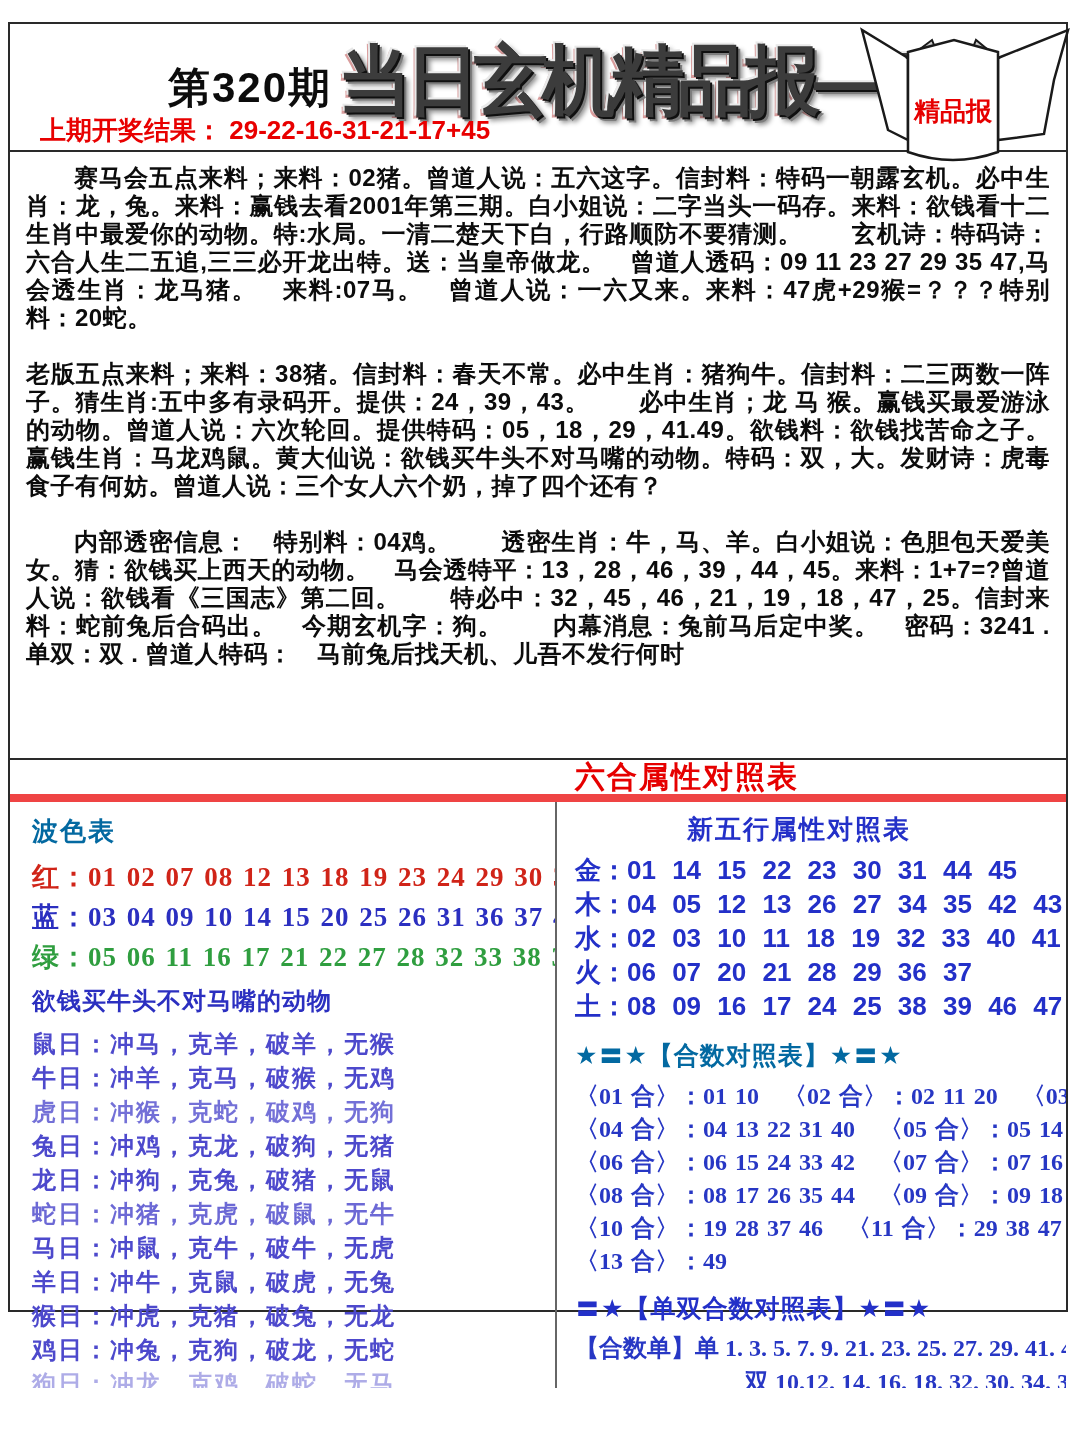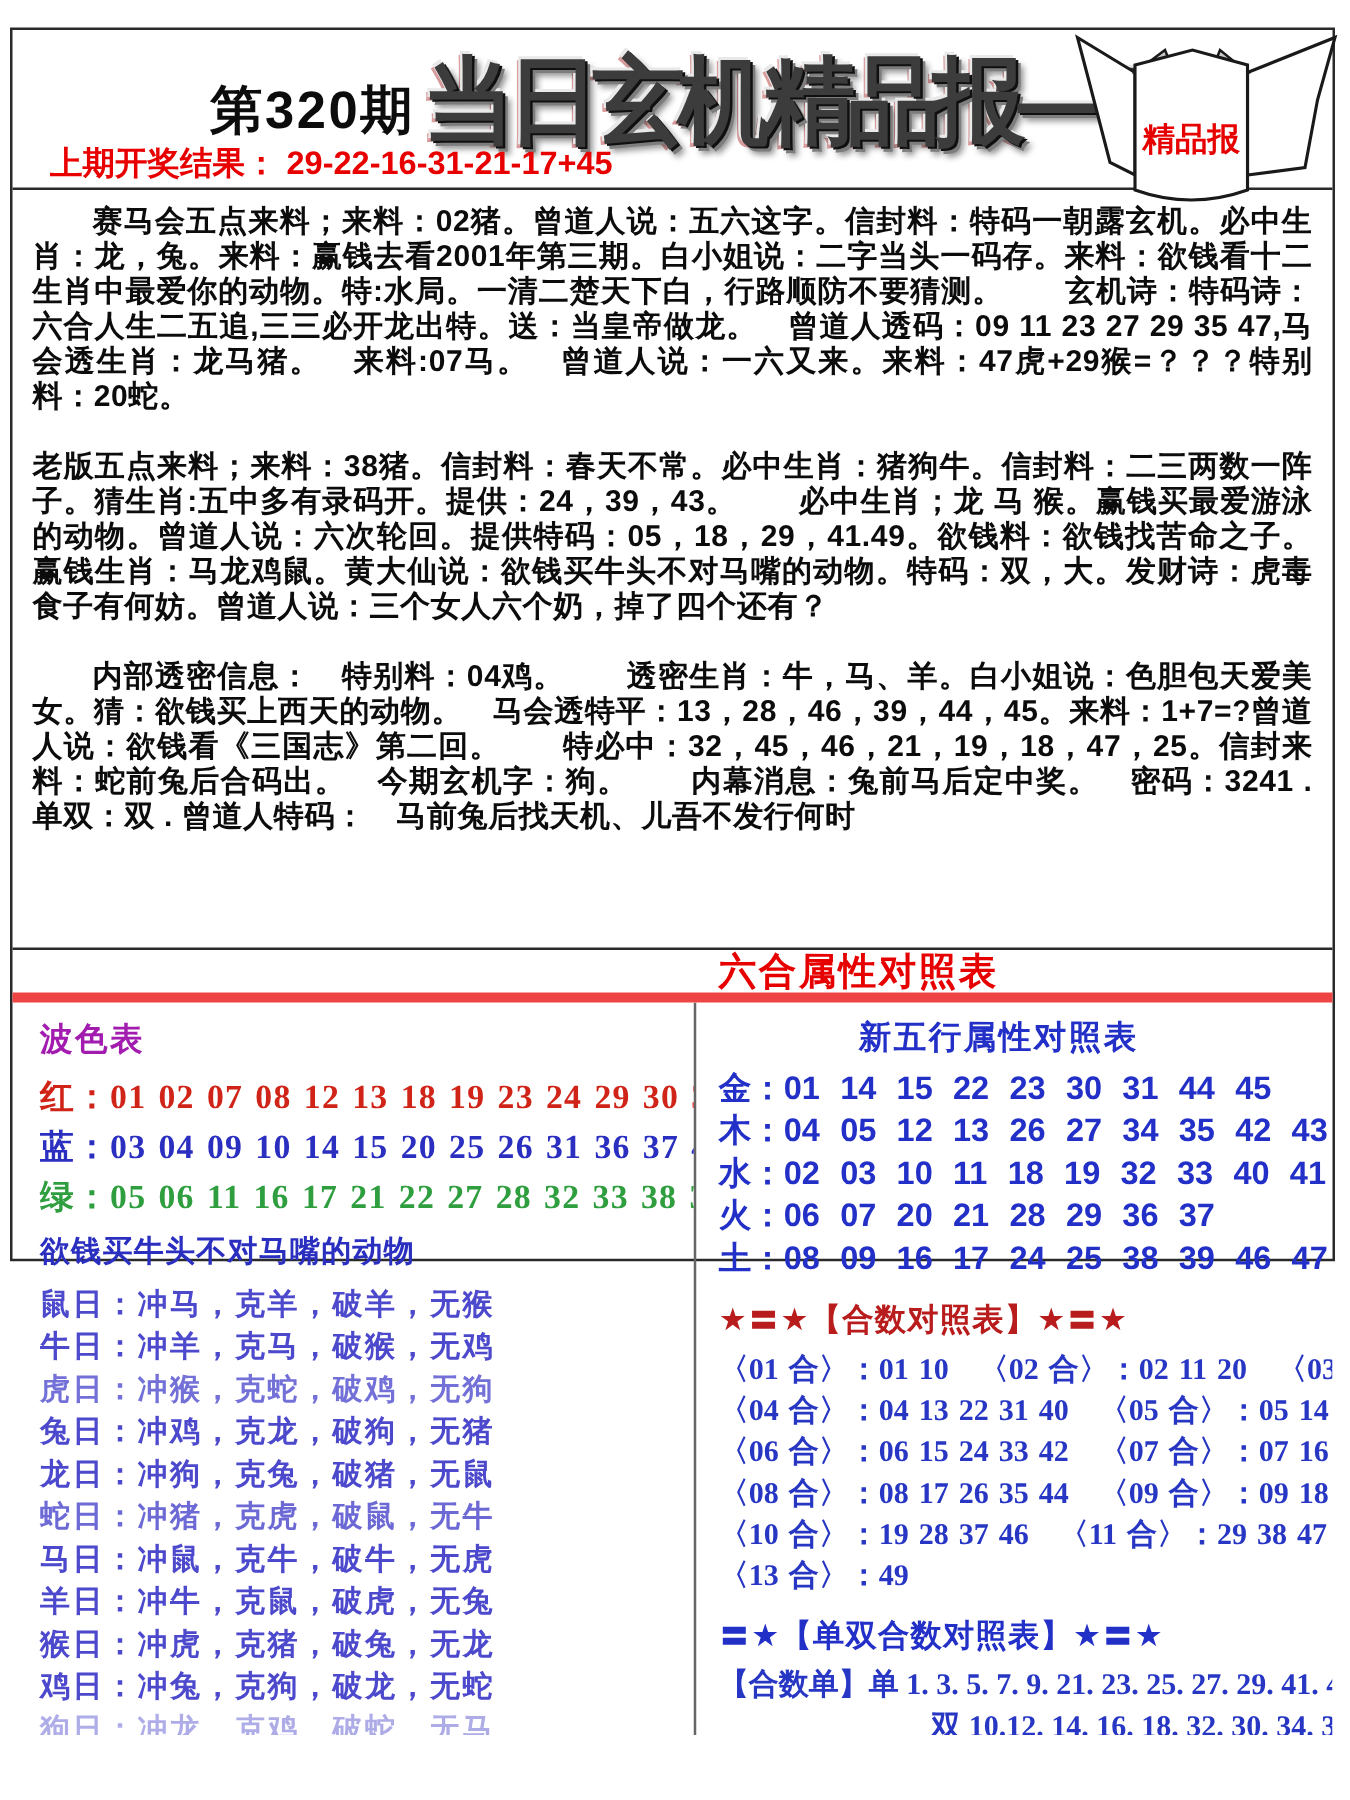--- a/index.html
+++ b/index.html
@@ -1,18 +1,18 @@
 <!DOCTYPE html>
 <html><head>
 <meta charset="utf-8">
 <style>
   html,body{margin:0;padding:0;background:#ffffff;}
   .page{position:relative;width:1080px;height:1440px;background:#fff;overflow:hidden;
         font-family:"Liberation Sans","DejaVu Sans",sans-serif;color:#0c0c0c;}
-  .frame{position:absolute;left:8px;top:22px;width:1060px;height:987px;border:2px solid #2a2a2a;box-sizing:border-box;}
+  .frame{position:absolute;left:8px;top:22px;width:1060px;height:1290px;border:2px solid #2a2a2a;box-sizing:border-box;}
   
   .top-area{position:relative;height:128px;border-bottom:2px solid #2a2a2a;box-sizing:border-box;}
   .issue{position:absolute;left:158px;top:36px;font-size:42px;font-weight:bold;letter-spacing:2px;}
   .masthead{position:absolute;left:328px;top:8px;width:540px;font-size:74px;font-weight:bold;
             letter-spacing:-6px;color:#3c3c3c;white-space:nowrap;transform:scaleY(1.04);
             text-shadow:2px 2px 0 #101010,4px 4px 0 #7d7d7d,-2px -2px 0 #e9e9e9,
                         6px 6px 5px rgba(0,0,0,.45),-3px 1px 0 rgba(160,10,10,.4);}
   .result-line{position:absolute;left:30px;bottom:2px;font-size:26px;font-weight:bold;color:#e80000;white-space:nowrap;}
   
   .banner{position:absolute;left:856px;top:18px;width:216px;height:150px;z-index:6;}
@@ -21,31 +21,31 @@
   .para{margin:0 0 28px 0;font-size:24px;line-height:28px;font-weight:bold;text-align:justify;letter-spacing:.5px;}
   .para.indent{text-indent:2em;}
   
   .band{height:42px;box-sizing:border-box;border-bottom:8px solid #ef4444;display:flex;align-items:center;overflow:hidden;}
   .band-title{margin-left:565px;font-size:30px;font-weight:bold;color:#e60000;letter-spacing:2px;}
   
   .columns{display:flex;height:586px;overflow:hidden;}
   .col-left{width:547px;box-sizing:border-box;border-right:2px solid #666;padding:12px 6px 0 22px;overflow:hidden;}
   .col-right{flex:1;box-sizing:border-box;padding:10px 4px 0 18px;overflow:hidden;}
   .serif{font-family:"Liberation Serif","DejaVu Serif",serif;}
-  .bose-title{font-size:26px;font-weight:bold;color:#a21caf;margin-bottom:8px;letter-spacing:2px;}
+  .bose-title{font-size:26px;font-weight:bold;color:#0369a1;margin-bottom:8px;letter-spacing:2px;}
   .bose-row{font-size:27px;font-weight:bold;line-height:40px;white-space:nowrap;letter-spacing:1px;}
   .bose-row .nums{word-spacing:2px;}
   .c-red{color:#d02418;} .c-blue{color:#2b2fc0;} .c-green{color:#2f9e3f;}
   .formula-title{font-size:24px;font-weight:bold;color:#2b2fc0;margin:8px 0 10px 0;letter-spacing:1px;}
   .zodiac-row{font-size:24px;line-height:34px;color:#4d49cc;font-weight:600;letter-spacing:2px;white-space:nowrap;}
   .zodiac-row:nth-child(3){opacity:.78;} .zodiac-row:nth-child(6){opacity:.82;} .zodiac-row:nth-child(11){opacity:.45;}
   .wuxing-title{font-size:26px;font-weight:bold;color:#2330c8;padding-left:112px;margin-bottom:6px;letter-spacing:2px;}
   .wuxing-row{font-size:26px;font-weight:bold;color:#2330c8;line-height:34px;white-space:nowrap;}
   .wuxing-row .nums{word-spacing:9px;}
-  .hs-title{font-size:25px;font-weight:bold;color:#b91c1c;margin:16px 0 8px 0;letter-spacing:1px;}
+  .hs-title{font-size:25px;font-weight:bold;color:#0369a1;margin:16px 0 8px 0;letter-spacing:1px;}
   .hs-row{font-size:24px;font-weight:bold;color:#2737c4;line-height:33px;white-space:nowrap;word-spacing:2px;}
   .ds-title{font-size:25px;font-weight:bold;color:#2330c8;margin:14px 0 6px 0;letter-spacing:1px;}
   .ds-row{font-size:24px;font-weight:bold;color:#2737c4;line-height:34px;white-space:nowrap;}
   .ds-row.center{padding-left:170px;}
 </style>
 </head>
 <body>
 
 <div class="page">
   <div class="frame">

